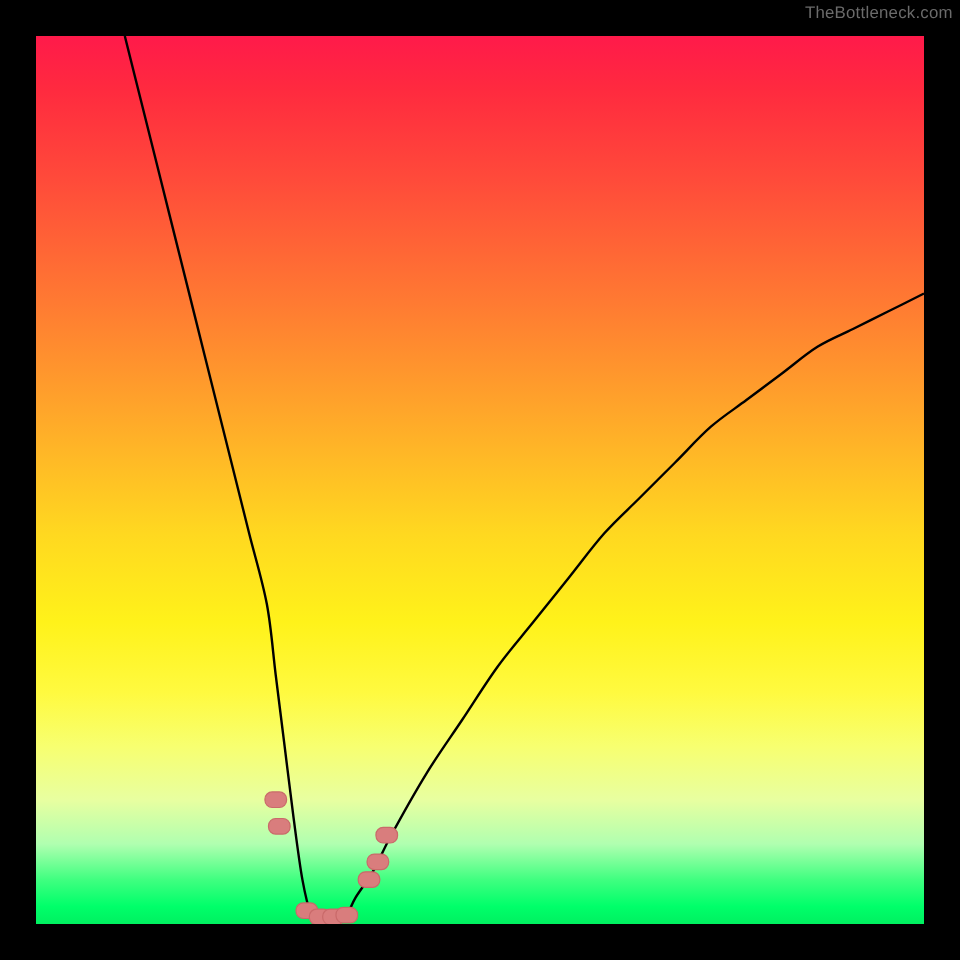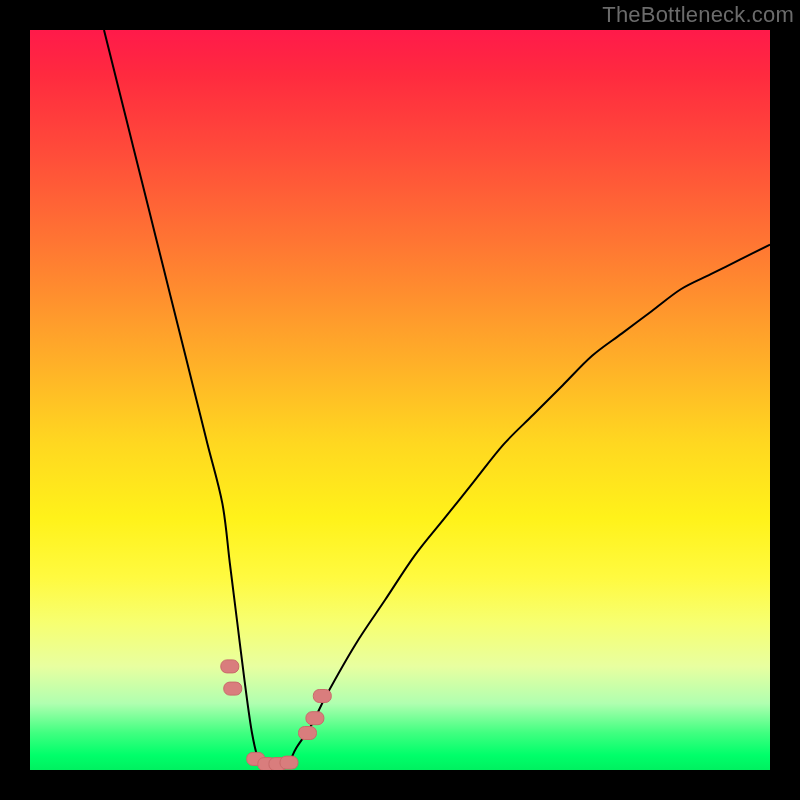--- a/index.html
+++ b/index.html
@@ -39,21 +39,21 @@
       #40ff80 95%,
       #00ff6a 98%,
       #00f060 100%
     );
   }
   .watermark {
     position: absolute;
     top: 2px;
     right: 6px;
     color: #6b6b6b;
-    font-size: 22px;
+    font-size: 14px;
     font-weight: 500;
     letter-spacing: 0.2px;
     user-select: none;
   }
   svg.curve {
     position: absolute;
     left: 0;
     top: 0;
     width: 740px;
     height: 740px;

